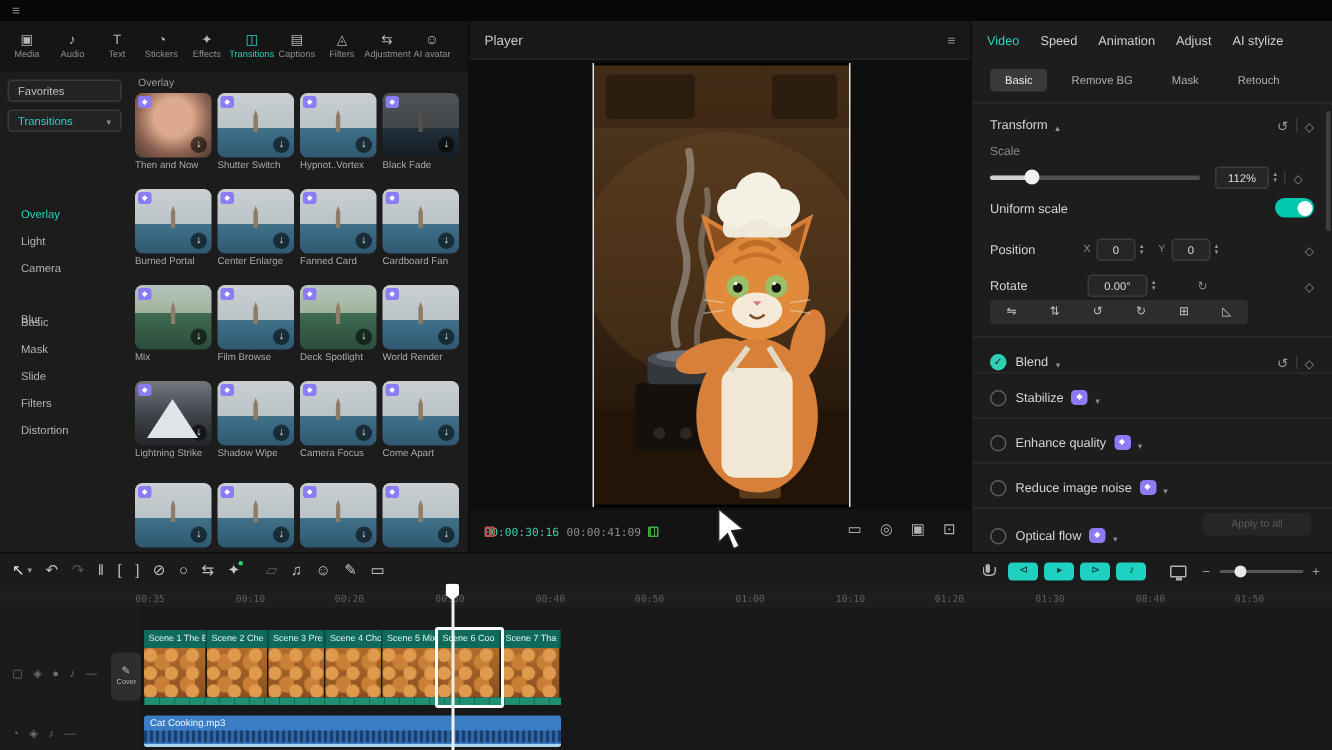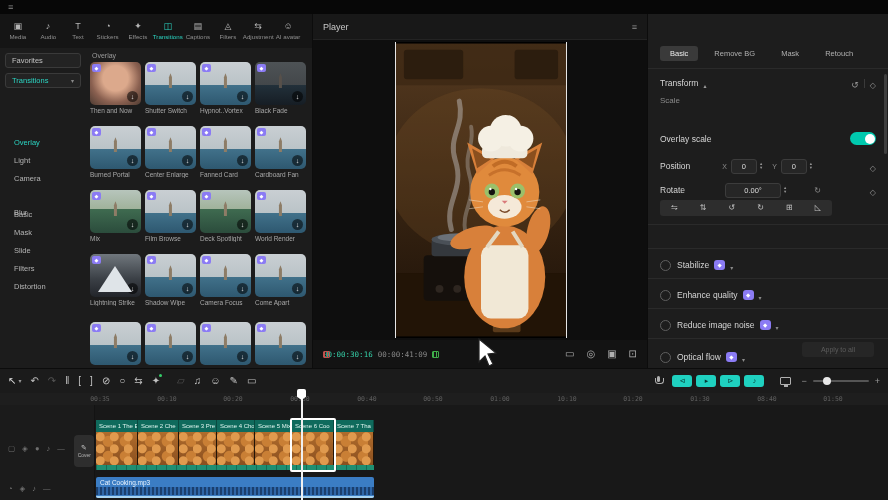--- a/index.html
+++ b/index.html
@@ -443,80 +443,107 @@
       <span>⊡</span>
     </div>
   </div>
 </div>
 
 <svg class="r cursor" style="left:476px;top:338px" width="24" height="30" viewBox="0 0 24 30">
   <polygon points="3,1 3,24 9,18 13,28 17,26 12,16 20,15" fill="#ffffff" stroke="#222" stroke-width="1.2"></polygon>
 </svg>
 
 <div class="r inspector">
+  <div class="tabs">
+    <span class="tab active">Video</span>
+    <span class="tab">Speed</span>
+    <span class="tab">Animation</span>
+    <span class="tab">Adjust</span>
+    <span class="tab">AI stylize</span>
+  </div>
   <div class="subtabs">
     <span class="subtab active">Basic</span>
     <span class="subtab">Remove BG</span>
     <span class="subtab">Mask</span>
     <span class="subtab">Retouch</span>
   </div>
   <div class="hline" style="top:54px"></div>
 
   <div class="irow" style="top:82px">
     <span class="ilabel dim" style="font-size:8px">Scale</span>
   </div>
 
   <div class="irow" style="top:60px">
     <span class="ilabel">Transform</span>
     <span class="chevu" style="margin-left:5px"></span>
     <span style="margin-left:auto" class="rst"></span>
     <span class="sep"></span>
     <span class="kf"></span>
   </div>
+  <div class="irow" style="top:95px">
+    <div class="slider-track" style="max-width:140px">
+        <div class="fill"></div>
+        <div class="knob"></div>
+      </div>
+    <div class="vbox" style="width:36px;margin-left:10px">
+        <span>112%</span>
+      </div>
+    <span class="stp"></span>
+    <span class="sep"></span>
+    <span class="kf"></span>
+  </div>
 
   <div class="irow" style="top:118px">
-    <span class="ilabel">Overlay scale</span>
+    <span class="ilabel">Uniform scale</span>
     <div class="toggle" style="margin-left:auto"></div>
   </div>
 
   <div class="irow" style="top:143px">
     <span class="ilabel">Position</span>
     <span class="ilabel dim" style="margin-left:32px;font-size:7px">X</span>
     <div class="vbox" style="width:26px;margin-left:4px">
         <span>0</span>
       </div>
     <span class="stp"></span>
     <span class="ilabel dim" style="margin-left:10px;font-size:7px">Y</span>
     <div class="vbox" style="width:26px;margin-left:4px">
         <span>0</span>
       </div>
     <span class="stp"></span>
     <span class="kf" style="margin-left:auto"></span>
   </div>
 
   <div class="irow" style="top:167px">
     <span class="ilabel">Rotate</span>
-    <div class="vbox" style="width:56px;margin-left:40px">
+    <div class="vbox" style="width:40px;margin-left:40px">
         <span>0.00°</span>
       </div>
     <span class="stp"></span>
     <span class="ilabel dim" style="margin-left:28px;font-size:8px">↻</span>
     <span class="kf" style="margin-left:auto"></span>
   </div>
 
   <div class="alignstrip" style="top:186px">
     <span>⇋</span>
     <span>⇅</span>
     <span>↺</span>
     <span>↻</span>
     <span>⊞</span>
     <span>◺</span>
   </div>
 
   <div class="hline" style="top:210px"></div>
+  <div class="irow" style="top:218px">
+    <span class="ckc on"></span>
+    <span class="ilabel" style="margin-left:6px">Blend</span>
+    <span class="chev" style="margin-left:5px"></span>
+    <span style="margin-left:auto" class="rst"></span>
+    <span class="sep"></span>
+    <span class="kf"></span>
+  </div>
 
   <div class="hline" style="top:234px"></div>
   <div class="irow" style="top:242px">
     <span class="ckc off"></span>
     <span class="ilabel" style="margin-left:6px">Stabilize</span>
     <span class="pbadge" style="margin-left:5px"></span>
     <span class="chev" style="margin-left:5px"></span>
   </div>
 
   <div class="hline" style="top:264px"></div>

